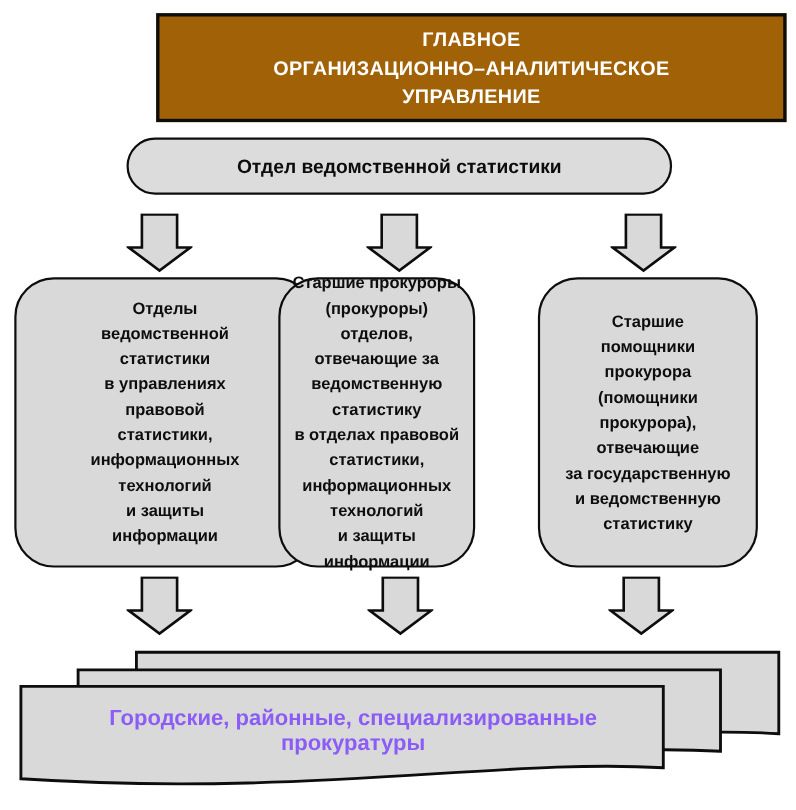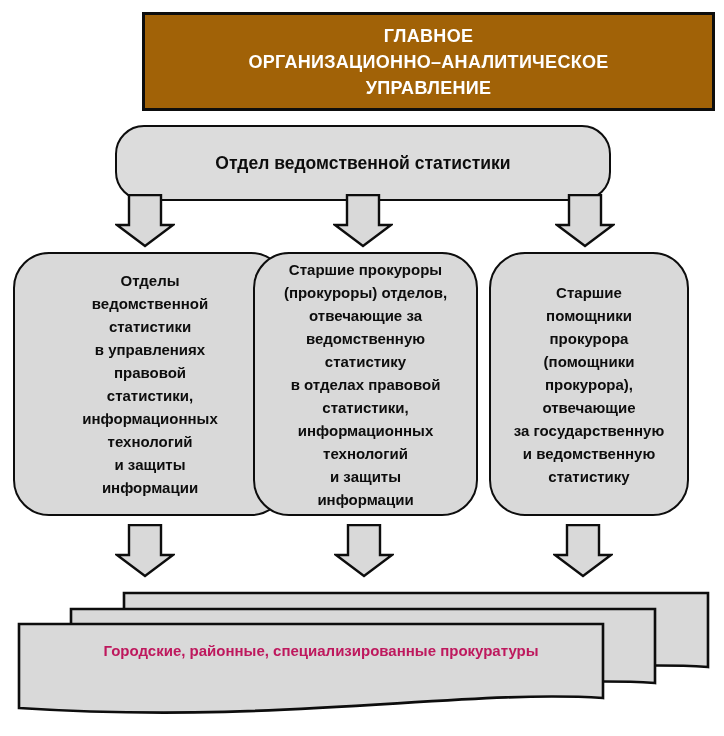--- a/index.html
+++ b/index.html
@@ -27,21 +27,21 @@
     font-weight: bold;
     text-align: center;
     line-height: 26px;
     white-space: pre-line;
     letter-spacing: 0.3px;
   }
   
   .pill {
     position: absolute;
     left: 115px; top: 125px;
-    width: 496px; height: 76px;
+    width: 496px; height: 52px;
     background: #dcdcdc;
     border: 2.5px solid #0d0d0d;
     border-radius: 29px;
     box-sizing: border-box;
     display: flex; align-items: center; justify-content: center;
   }
   .pill-text {
     color: #0d0d0d;
     font-size: 17.5px;
     font-weight: bold;
@@ -67,35 +67,35 @@
   }
   .branch-text {
     color: #0d0d0d;
     font-size: 15px;
     font-weight: bold;
     text-align: center;
     line-height: 23px;
     white-space: pre-line;
   }
   .branch-left   { left: 13px;  width: 274px; }
-  .branch-middle { left: 253px; width: 225px; }
+  .branch-middle { left: 253px; width: 179px; }
   .branch-right  { left: 489px; width: 200px; }
   
   .docs {
     position: absolute;
     left: 0; top: 585px;
     width: 724px; height: 151px;
   }
   .docs path { stroke: #0d0d0d; stroke-width: 2.6; }
   .doc-label {
     position: absolute;
     left: 40px; top: 642px;
     width: 562px;
-    color: #be185d;
-    font-size: 15px;
+    color: #8b5cf6;
+    font-size: 20px;
     font-weight: bold;
     text-align: center;
   }
 </style>
 </head>
 <body>
 
 <div class="canvas">
 
   <div class="header-box">

